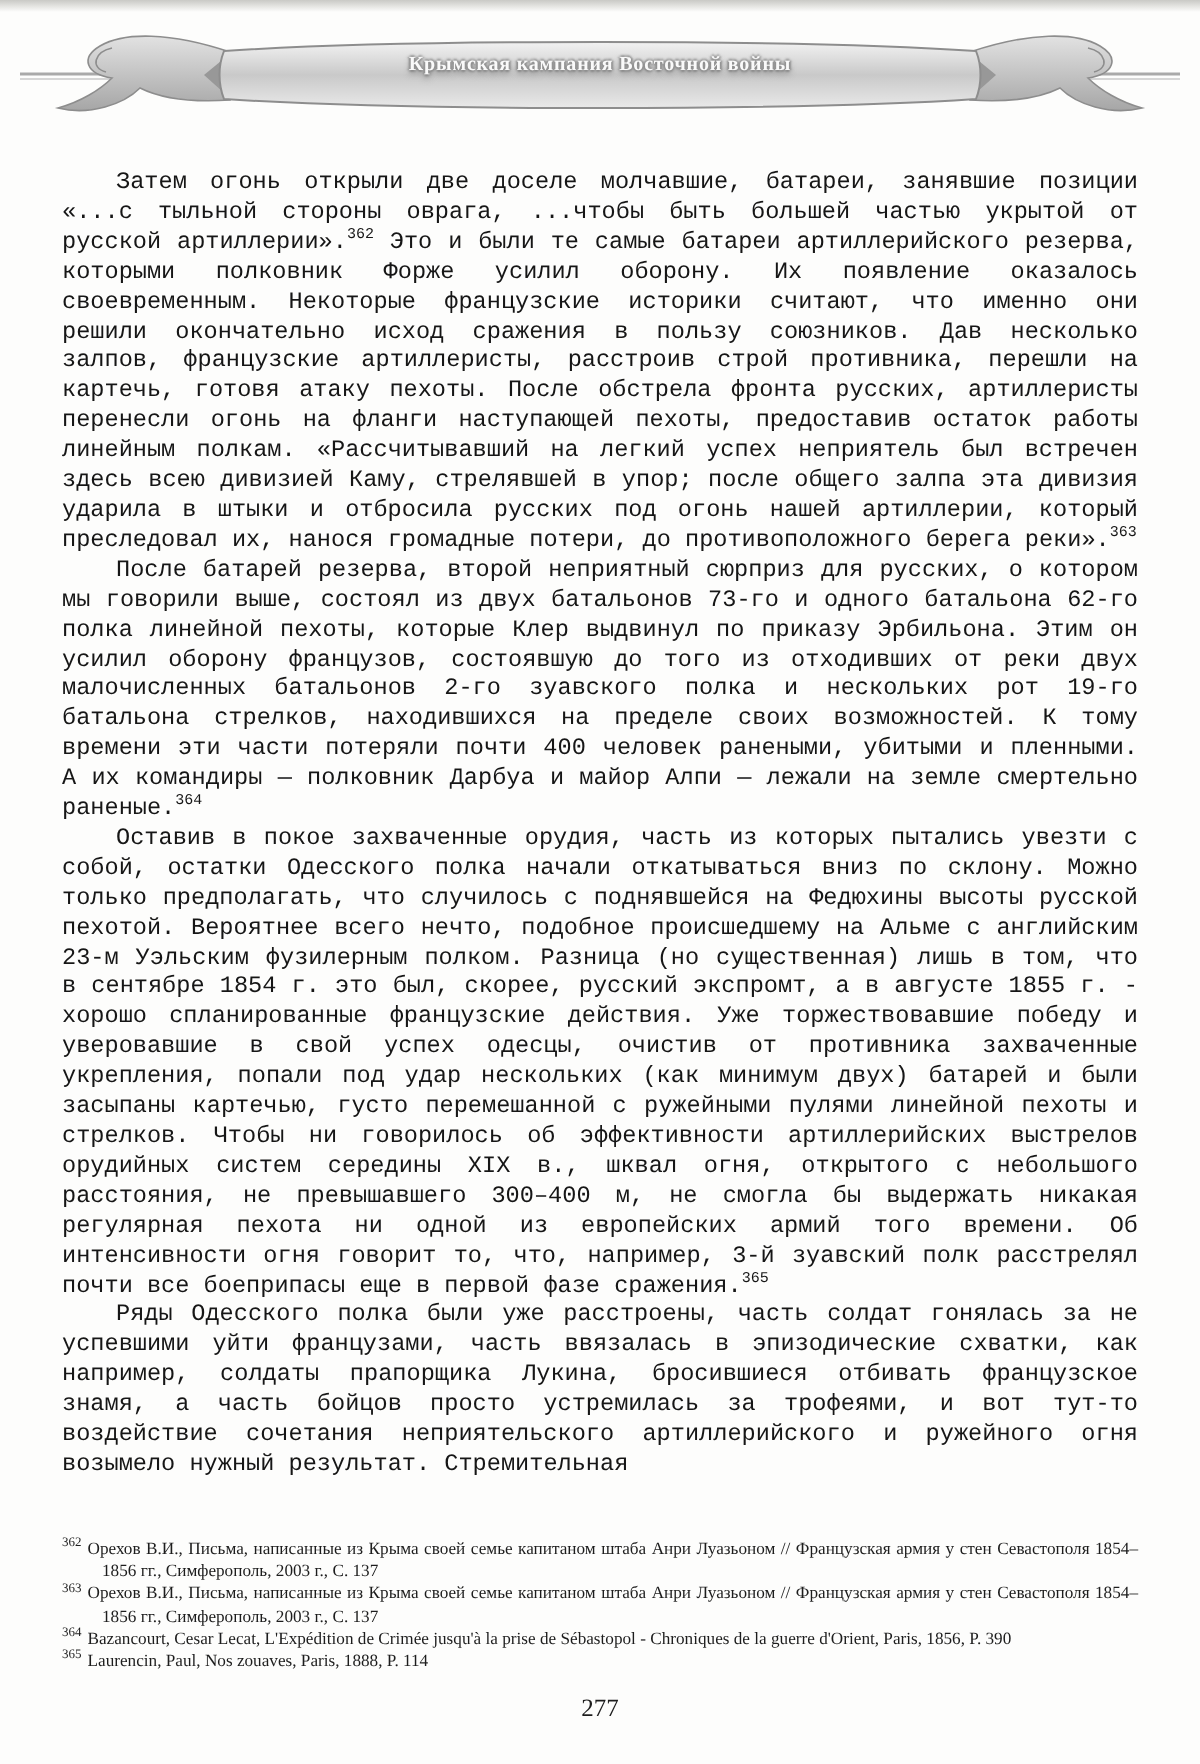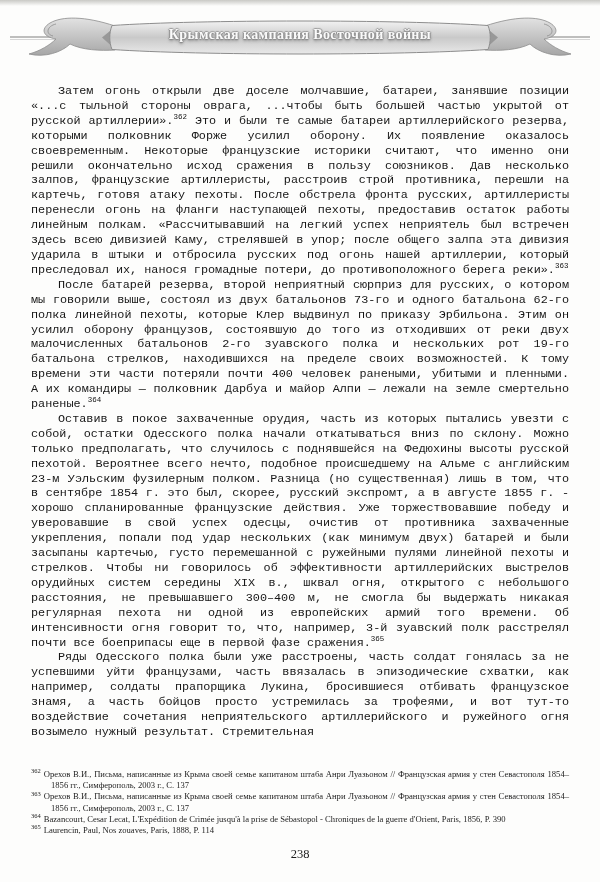--- a/index.html
+++ b/index.html
@@ -17,21 +17,21 @@
     content:'';
     position:absolute; top:0; left:0; right:0; height:6px;
     background:linear-gradient(#c9c9c5, rgba(255,255,255,0));
     pointer-events:none;
   }
   .header { position:absolute; top:6px; left:0; width:600px; height:64px; }
   .ribbon-svg { position:absolute; top:0; left:0; width:600px; height:64px; }
   .header-title {
     position:absolute; top:21px; left:0; width:100%;
     text-align:center;
-    font-weight:bold; font-size:14px; letter-spacing:0.4px;
+    font-weight:bold; font-size:10px; letter-spacing:0.4px;
     color:#fafafa;
     text-shadow: 0 1px 1px #8a8a8a, 0 -1px 1px #9c9c9c, 1px 0 1px #929292, -1px 0 1px #929292, 0 2px 3px rgba(90,90,90,.6);
     white-space:nowrap;
   }
   .body-text {
     position:absolute; top:84px; left:31px; width:538px;
     font-size:11.8px; line-height:14.9px;
     text-align:justify;
   }
   .para { text-indent:27px;font-family:Liberation Mono, monospace; }
@@ -90,15 +90,15 @@
       <p class="para">Ряды Одесского полка были уже расстроены, часть солдат гонялась за не успевшими уйти французами, часть ввязалась в эпизодические схватки, как например, солдаты прапорщика Лукина, бросившиеся отбивать французское знамя, а часть бойцов просто устремилась за трофеями, и вот тут-то воздействие сочетания неприятельского артиллерийского и ружейного огня возымело нужный результат. Стремительная</p>
     </div>
 
   <div class="footnotes">
       <div class="footnote"><sup class="fn-num">362</sup>Орехов В.И., Письма, написанные из Крыма своей семье капитаном штаба Анри Луазьоном // Французская армия у стен Севастополя 1854–1856 гг., Симферополь, 2003 г., С. 137</div>
       <div class="footnote"><sup class="fn-num">363</sup>Орехов В.И., Письма, написанные из Крыма своей семье капитаном штаба Анри Луазьоном // Французская армия у стен Севастополя 1854–1856 гг., Симферополь, 2003 г., С. 137</div>
       <div class="footnote"><sup class="fn-num">364</sup>Bazancourt, Cesar Lecat, L'Expédition de Crimée jusqu'à la prise de Sébastopol - Chroniques de la guerre d'Orient, Paris, 1856, P. 390</div>
       <div class="footnote"><sup class="fn-num">365</sup>Laurencin, Paul, Nos zouaves, Paris, 1888, P. 114</div>
     </div>
 
-  <div class="page-number">238</div>
+  <div class="page-number">277</div>
 
 </div>
 
 </body></html>

